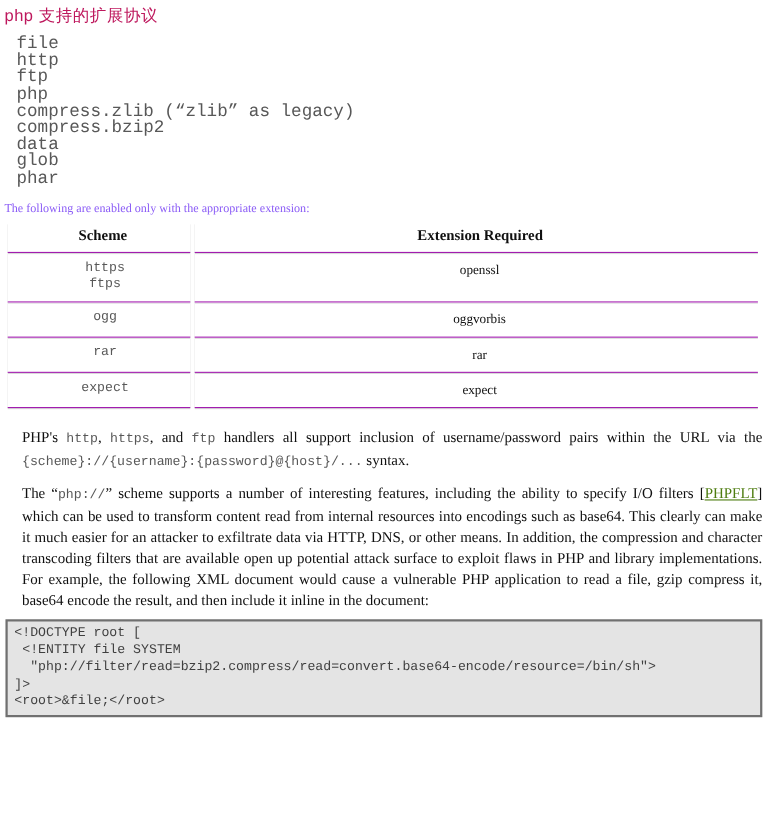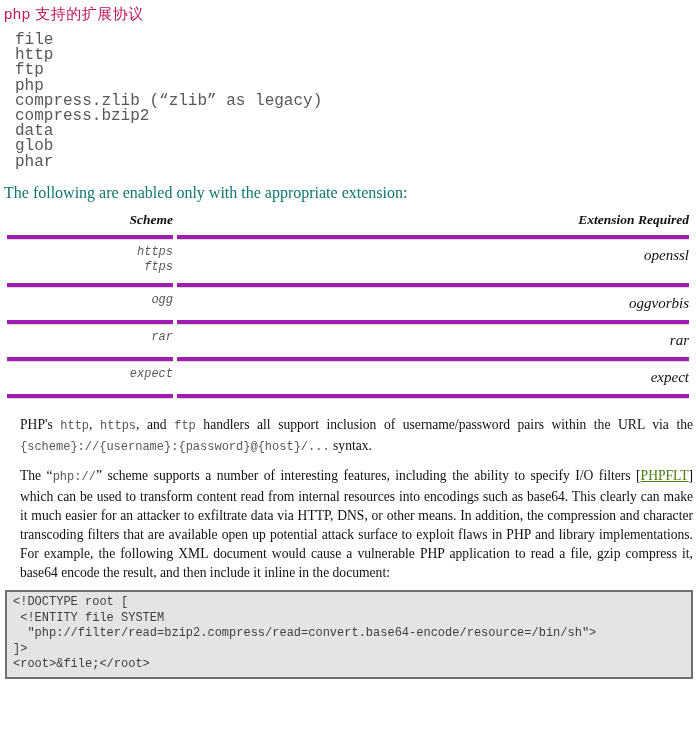--- a/index.html
+++ b/index.html
@@ -25,56 +25,55 @@
   pre.plaincode {
     font-family: "Liberation Mono", monospace;
     font-size: 16px;
     line-height: 15.2px;
     color: #585858;
     white-space: pre;
     margin: 9px 0 0 12px;
   }
 
   p.intro {
-    font-size: 16px;
+    font-size: 11px;
     margin: 14px 0 0 1px;
-    color: #0f766e;
+    color: #8b5cf6;
   }
 
   table.ext-table {
     border-collapse: separate;
     border-spacing: 4px 0;
     margin: 7px 0 0 0;
     width: 690px;
     table-layout: fixed;
   }
   table.ext-table col.c1 { width: 166px; }
   table.ext-table th, table.ext-table td {
-    border-bottom: 4px solid #a21caf;
+    border-bottom: 1px solid #a21caf;
     box-shadow: 0 1px 0 #d9d9d9;
     vertical-align: top;
-    text-align: right;
-    font-style: italic;
+    text-align: center;
   }
   table.ext-table th {
     font-size: 13.5px;
     font-weight: bold;
     color: #101010;
     padding: 3px 0 7px 7px;
   }
   td.scheme-cell {
     font-family: "Liberation Mono", monospace;
     font-size: 12px;
     line-height: 15.3px;
     color: #585858;
     white-space: pre;
     padding: 6px 0 8px 11px;
   }
   td.ext-cell {
-    font-size: 15px;
+    font-size: 12px;
     color: #101010;
     padding: 8px 0 8px 6px;
     margin-top: 20px;
   }
 
   p.body-text {
     font-size: 13.6px;
     line-height: 19px;
     text-align: justify;
     color: #101010;

